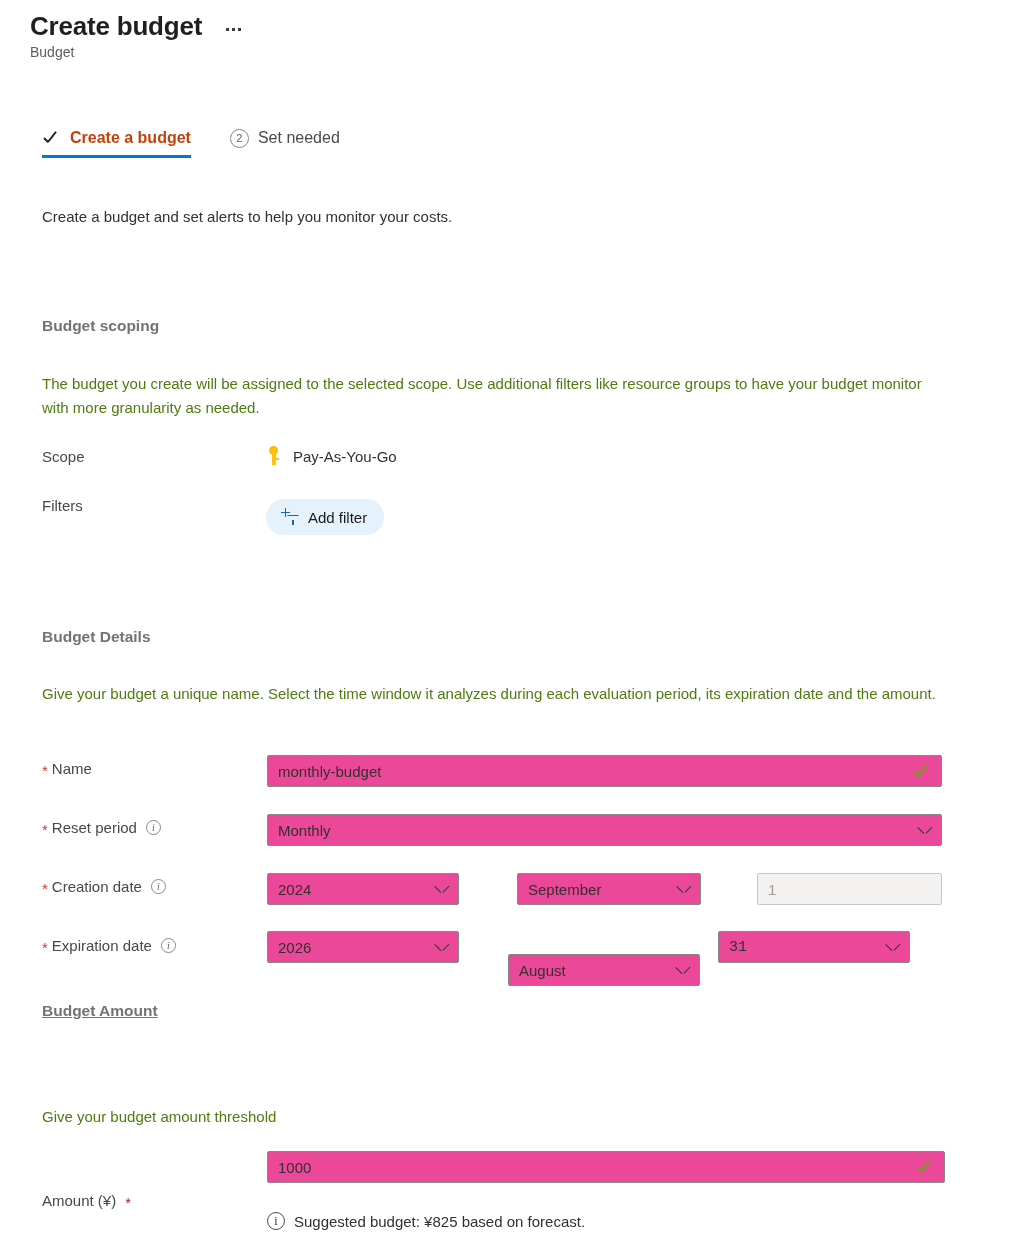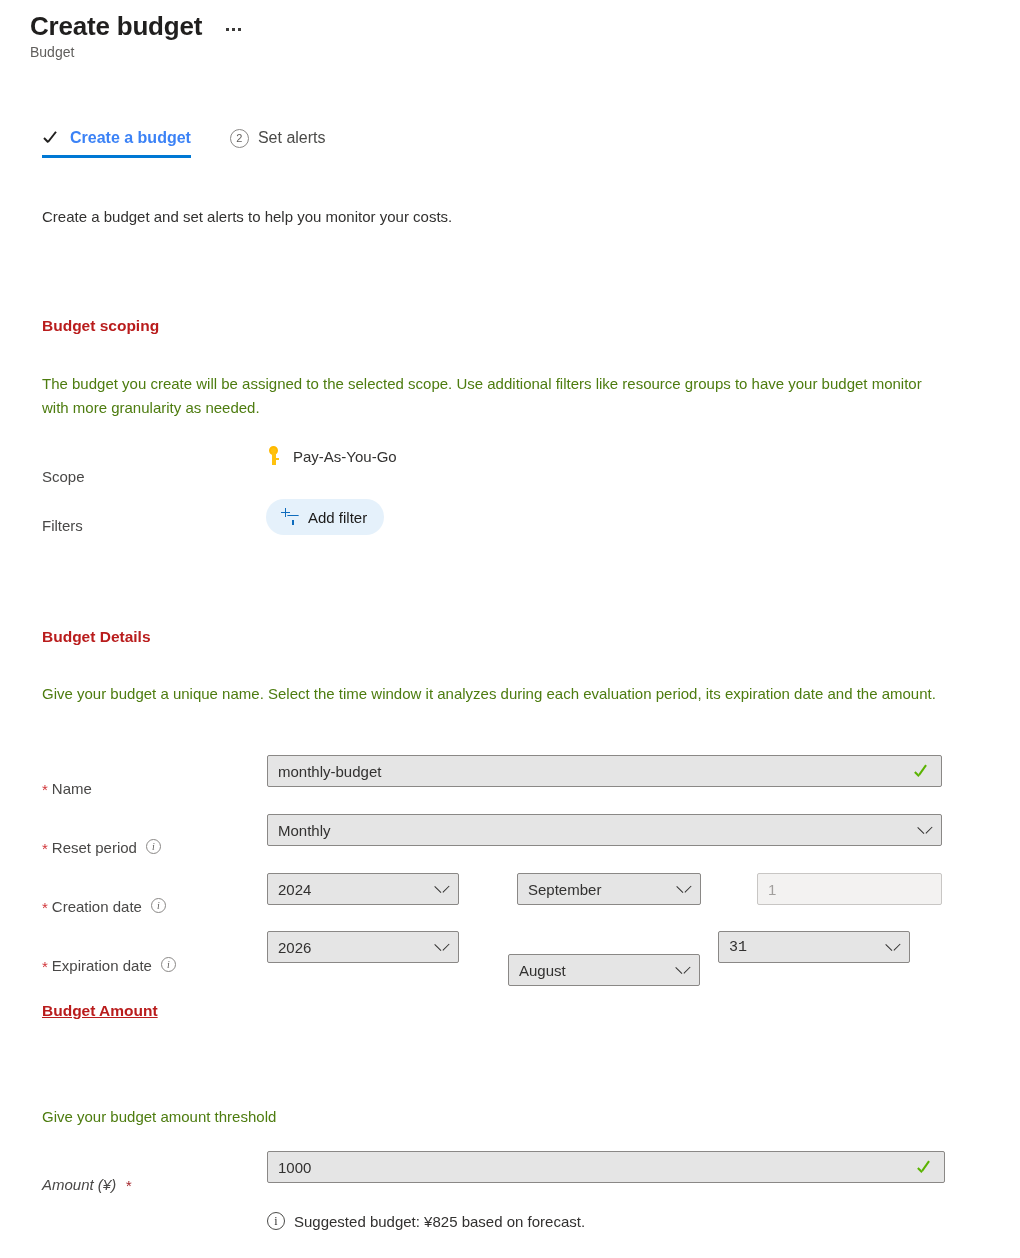--- a/index.html
+++ b/index.html
@@ -56,21 +56,21 @@
   }
   .tab {
     display: flex;
     align-items: center;
     gap: 9px;
     padding-bottom: 10px;
     cursor: pointer;
     position: relative;
   }
   .tab-label { font-size: 16px; line-height: 20px; }
-  .tab.active .tab-label { color: #3b82f6; font-weight: bold; }
+  .tab.active .tab-label { color: #c2410c; font-weight: bold; }
   .tab.inactive .tab-label { color: #4a4a48; font-weight: normal; }
   .tab.active::after {
     content: "";
     position: absolute;
     left: 0; right: 0; bottom: 0;
     height: 3px;
     background: #0078d4;
   }
   .tab-check {
     width: 19px; height: 19px;
@@ -113,42 +113,41 @@
     position: absolute;
     left: 42px; top: 208px;
     font-size: 15px;
     color: #323130;
   }
   .section-head {
     position: absolute;
     left: 42px;
     font-size: 15.5px;
     font-weight: bold;
-    color: #b91c1c;
+    color: #737373;
   }
   .section-desc {
     position: absolute;
     left: 42px;
     font-size: 15px;
     color: #4d7c0f;
     line-height: 24px;
     width: 900px;
   }
 
   
   .field-label {
     position: absolute;
     left: 42px;
     font-size: 15px;
     color: #494847;
     white-space: nowrap;
     display: flex;
-    align-items: flex-start;
+    align-items: center;
     gap: 4px;
-    margin-top: 20px;
   }
   .req-star {
     color: #d13438;
     font-size: 15px;
     line-height: 15px;
     position: relative;
     top: 2px;
   }
   .req-star.trailing { margin-left: 5px; color: #a4262c; }
   .info-icon {
@@ -165,21 +164,21 @@
     margin-left: 5px;
     cursor: pointer;
     flex: 0 0 auto;
   }
 
   
   .txtbox, .ddl {
     position: absolute;
     height: 32px;
     border: 1px solid #8a8886;
-    background: #e5e5e5;
+    background: #ec4899;
     border-radius: 2px;
     display: flex;
     align-items: center;
     padding: 0 10px;
     font-size: 15px;
     color: #323130;
     cursor: text;
   }
   .ddl { cursor: pointer; }
   .txtbox .val, .ddl .val { flex: 1 1 auto; }
@@ -328,21 +327,21 @@
 </div>
 
 <div class="tabs">
   <div class="tab active">
     <span class="tab-check"></span>
     <span class="tab-label">Create a budget</span>
   </div>
   <div class="tab-gap"></div>
   <div class="tab inactive">
     <span class="step-circle">2</span>
-    <span class="tab-label">Set alerts</span>
+    <span class="tab-label">Set needed</span>
   </div>
 </div>
 
 <div class="intro">Create a budget and set alerts to help you monitor your costs.</div>
 
 <div class="section-head" style="top:317px;">Budget scoping</div>
 <div class="section-desc" style="top:372px;">The budget you create will be assigned to the selected scope. Use additional filters like resource groups to have your budget monitor with more granularity as needed.</div>
 
 <div class="field-label" style="top:448px;">
   <span>Scope</span>
@@ -422,21 +421,21 @@
   <span class="chev"></span>
 </div>
 <div class="ddl" style="left:718px; top:931px; width:192px;font-family:Liberation Mono, monospace;">
   <span class="val">31</span>
   <span class="chev"></span>
 </div>
 
 <div class="section-head" style="top:1002px;text-decoration:underline;">Budget Amount</div>
 <div class="section-desc" style="top:1105px;">Give your budget amount threshold</div>
 
-<div class="field-label" style="top:1156px;font-style:italic;">
+<div class="field-label" style="top:1192px;">
   <span>Amount (¥)</span>
   <span class="req-star trailing">*</span>
 </div>
 <div class="txtbox" style="left:267px; top:1151px; width:678px;">
   <span class="val">1000</span>
   <span class="ok-check"></span>
 </div>
 
 <div class="suggested" style="left:267px; top:1212px;">
   <span class="sug-info">i</span>

